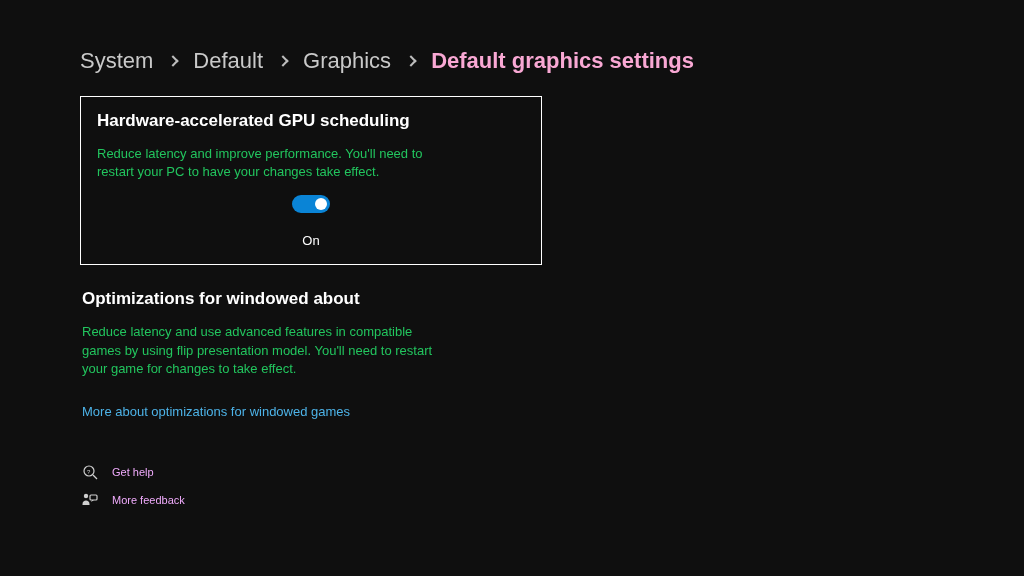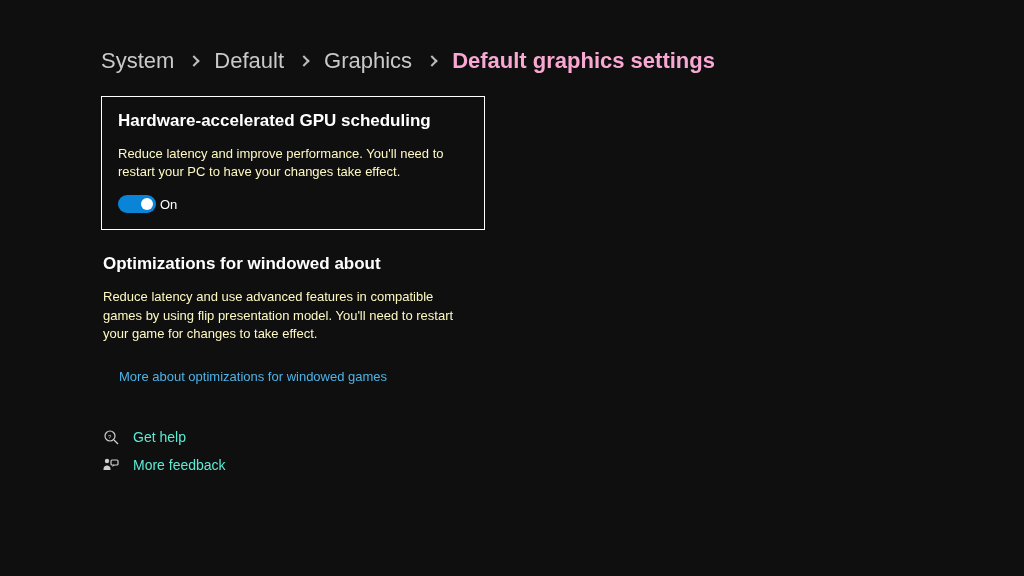--- a/index.html
+++ b/index.html
@@ -10,21 +10,21 @@
     body {
       background: #0f0f0f;
       width: 1024px;
       height: 576px;
       font-family: "Segoe UI", Arial, sans-serif;
       color: #ffffff;
       overflow: hidden;
     }
     .page {
       padding-top: 48px;
-      padding-left: 101px;
+      padding-left: 80px;
     }
     .breadcrumb {
       display: flex;
       align-items: center;
       gap: 14px;
       font-size: 22px;
       margin-bottom: 22px;
     }
     .bc-item {
       color: #c9c9c9;
@@ -38,43 +38,44 @@
     }
     .bc-sep {
       width: 8px;
       height: 8px;
       border-right: 2px solid #bdbdbd;
       border-bottom: 2px solid #bdbdbd;
       transform: rotate(-45deg);
       margin: 0 2px;
     }
     .panel {
-      width: 384px;
+      width: 462px;
       padding: 14px 16px 16px 16px;
     }
     .panel.outlined {
       border: 1.5px solid #ffffff;
     }
     .panel-title {
       font-size: 17px;
       font-weight: 600;
       color: #ffffff;
       margin-bottom: 14px;
     }
     .panel-desc {
       font-size: 13px;
-      color: #fef9c3;
+      color: #22c55e;
       line-height: 1.4;
       max-width: 360px;
       margin-bottom: 14px;
     }
     .toggle-row {
       display: flex;
       align-items: center;
-      gap: 4px;
+      gap: 20px;
+      flex-direction: column;
     }
     .toggle {
       width: 38px;
       height: 18px;
       border-radius: 9px;
       position: relative;
       cursor: pointer;
     }
     .toggle.on {
       background: #0a84d6;
@@ -105,21 +106,20 @@
     }
     .link {
       color: #4db3e8;
       font-size: 13px;
       text-decoration: none;
       cursor: pointer;
       display: inline-block;
     }
     .link-block {
       margin-top: 12px;
-      margin-left: 16px;
     }
     .second-panel {
       margin-top: 10px;
       width: 400px;
       padding: 14px 16px 0 2px;
     }
     .footer {
       margin-top: 44px;
       padding-left: 2px;
     }
@@ -131,22 +131,22 @@
     }
     .footer-icon {
       width: 16px;
       height: 16px;
       display: flex;
       align-items: center;
       justify-content: center;
       color: #cfcfcf;
     }
     .footer-link {
-      color: #5eead4;
-      font-size: 14px;
+      color: #f0abfc;
+      font-size: 11px;
       cursor: pointer;
     }
   </style>
 </head>
 <body>
 
 <div class="page">
 
   <nav class="breadcrumb">
     <span class="bc-item">System</span>

